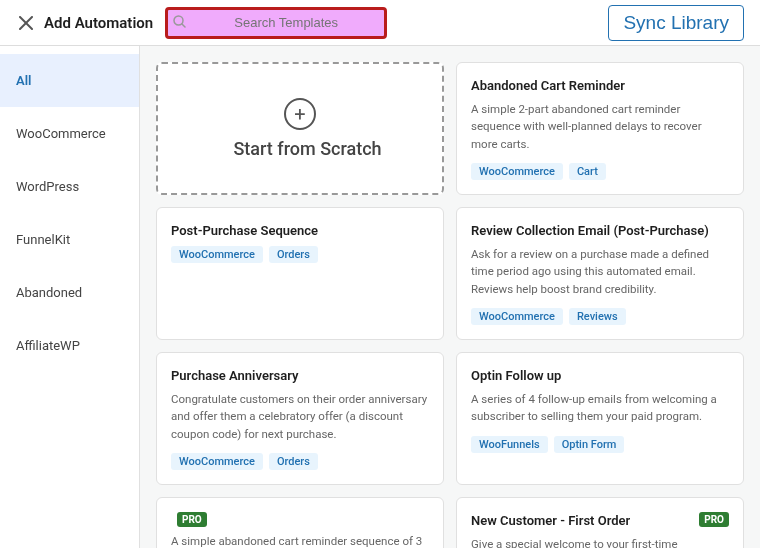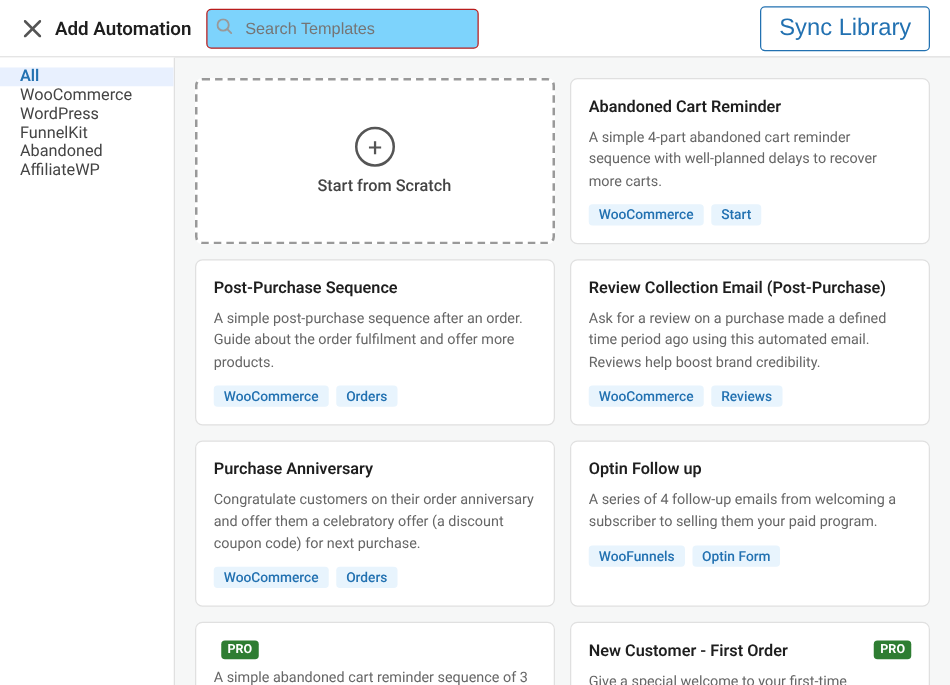--- a/index.html
+++ b/index.html
@@ -40,27 +40,28 @@
     }
     .header-title {
       font-size: 15px;
       font-weight: 600;
       color: #1e1e1e;
       text-align: right;
     }
     .search-input {
       width: 100%;
       height: 32px;
-      border: 1px solid #b91c1c;
+      border: 3px solid #b91c1c;
       border-radius: 4px;
       padding: 0 10px 0 30px;
       font-size: 13px;
       color: #555;
       outline: none;
-      background: #7dd3fc;
+      background: #f0abfc;
+      text-align: center;
     }
     .search-input-wrapper {
       position: relative;
     }
     .search-icon {
       position: absolute;
       left: 8px;
       top: 50%;
       transform: translateY(-50%);
       color: #999;
@@ -87,21 +88,21 @@
     
     .sidebar {
       width: 140px;
       background: #fff;
       border-right: 1px solid #e0e0e0;
       padding: 8px 0;
       flex-shrink: 0;
       overflow-y: auto;
     }
     .sidebar-item {
-      padding: 0 16px;
+      padding: 19px 16px;
       cursor: pointer;
       font-size: 13px;
       color: #444;
       border-radius: 0;
     }
     .sidebar-item.active {
       background: #e8f0fe;
       color: #2271b1;
       font-weight: 600;
     }
@@ -138,21 +139,21 @@
       border: 2px solid #555;
       border-radius: 50%;
       display: flex;
       align-items: center;
       justify-content: center;
       font-size: 20px;
       color: #555;
       margin-bottom: 8px;
     }
     .scratch-label {
-      font-size: 13px;
+      font-size: 18px;
       font-weight: 500;
       color: #444;
       margin-left: 15px;
     }
 
     
     .template-card {
       background: #fff;
       border: 1px solid #e0e0e0;
       border-radius: 6px;
@@ -242,31 +243,30 @@
   <div class="content">
     <div class="cards-grid" id="cards-container">
         <div class="scratch-card">
     <div class="scratch-plus">+</div>
     <div class="scratch-label">Start from Scratch</div>
   </div>
         <div class="template-card">
           <div class="card-header-row">
             <div class="card-title">Abandoned Cart Reminder</div>
           </div>
-          <div class="card-desc">A simple 4-part abandoned cart reminder sequence with well-planned delays to recover more carts.</div>
+          <div class="card-desc">A simple 2-part abandoned cart reminder sequence with well-planned delays to recover more carts.</div>
           <div class="card-tags">
             <span class="tag tag-woo">WooCommerce</span>
-            <span class="tag tag-woo">Start</span>
+            <span class="tag tag-woo">Cart</span>
           </div>
         </div>
         <div class="template-card">
           <div class="card-header-row">
             <div class="card-title">Post-Purchase Sequence</div>
           </div>
-          <div class="card-desc">A simple post-purchase sequence after an order. Guide about the order fulfilment and offer more products.</div>
           <div class="card-tags">
             <span class="tag tag-woo">WooCommerce</span>
             <span class="tag tag-woo">Orders</span>
           </div>
         </div>
         <div class="template-card">
           <div class="card-header-row">
             <div class="card-title">Review Collection Email (Post-Purchase)</div>
           </div>
           <div class="card-desc">Ask for a review on a purchase made a defined time period ago using this automated email. Reviews help boost brand credibility.</div>

